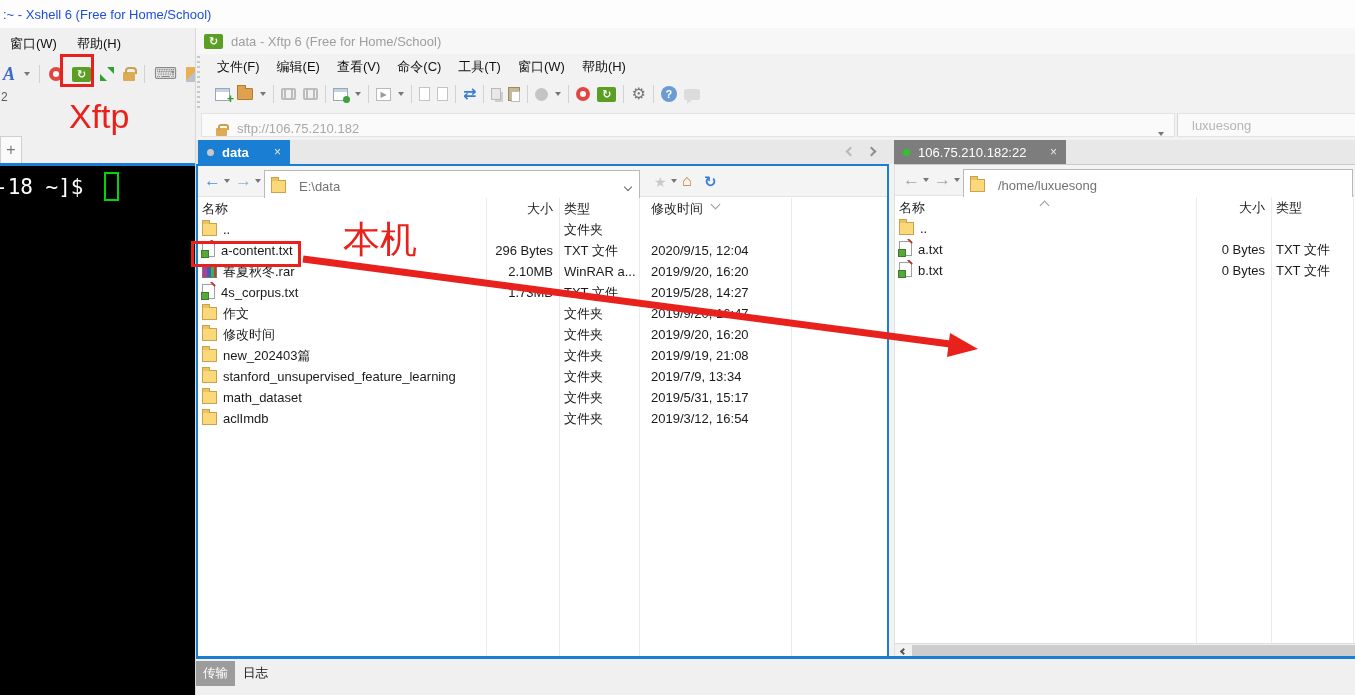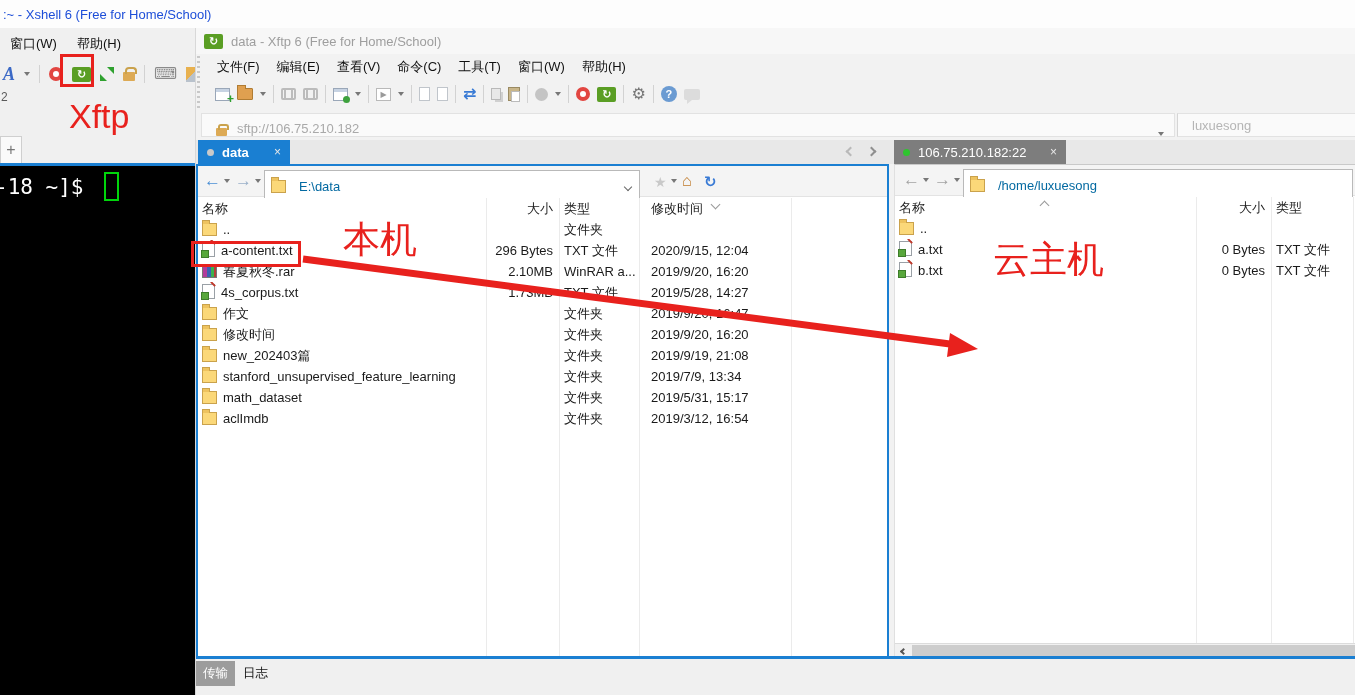--- a/index.html
+++ b/index.html
@@ -86,21 +86,21 @@
   .tab-close{margin-left:auto;font-size:12px;color:#e8e8e8;font-weight:normal}
   .chev{width:7px;height:7px;border-left:2px solid #b9b9b9;border-bottom:2px solid #b9b9b9;transform:rotate(45deg)}
   .chev.right{transform:rotate(225deg);border-color:#8f8f8f}
   .tabnav{position:absolute;top:8px}
 
   
   .local-pane{position:absolute;left:0;top:136px;width:693px;height:494px;border:2px solid var(--accent-blue);background:#fff}
   .remote-pane{position:absolute;left:698px;top:136px;width:462px;height:494px;background:#fff;border-top:1px solid #c9c9c9;border-left:1px solid #e0e0e0}
   .pane-nav{position:relative;height:31px;background:#f4f4f4;border-bottom:1px solid #e3e3e3}
   .navarrow{font-size:17px;font-weight:bold;line-height:17px}
-  .path-field{position:absolute;top:4px;height:33px;background:#fff;border:1px solid #b9b9b9;display:flex;align-items:center;gap:7px;padding:0 8px 0 6px;color:#0369a1}
+  .path-field{position:absolute;top:4px;height:33px;background:#fff;border:1px solid #b9b9b9;display:flex;align-items:center;gap:7px;padding:0 8px 0 6px;color:#737373}
   .field-chev{margin-left:auto;width:6px;height:6px;border-left:1px solid #666;border-bottom:1px solid #666;transform:rotate(-45deg)}
   .star{font-size:14px;color:#c9c9c9;line-height:14px}
   .home{font-size:16px;font-weight:bold;color:#c07a2a;line-height:16px}
   .refresh{font-size:15px;font-weight:bold;color:#3a7bd5;line-height:15px}
 
   .file-area{position:absolute;left:0;top:32px;right:0;bottom:0;background:#fff;overflow:hidden}
   .gline{position:absolute;top:0;bottom:0;width:1px;background:#ebebeb}
   .fheader{position:relative;height:24px;color:#222}
   .frow{display:grid;height:21px;line-height:21px;align-items:center;white-space:nowrap}
   .local-grid{grid-template-columns:288px 73px 80px 152px 1fr}
@@ -453,15 +453,14 @@
   </div>
 
   <svg id="arrow-svg" width="1355" height="695" viewBox="0 0 1355 695">
     <line x1="303" y1="259" x2="950" y2="344" style="stroke:var(--annotation-red)" stroke-width="7"></line>
     <polygon points="978,349 947,357 950,333" style="fill:var(--annotation-red)"></polygon>
   </svg>
   <div class="anno-box" style="left:60px;top:54px;width:34px;height:33px"></div>
   <div class="anno" style="left:69px;top:99px;font-size:34px">Xftp</div>
   <div class="anno-box" style="left:191px;top:241px;width:110px;height:26px"></div>
   <div class="anno" style="left:343px;top:221px;font-size:37px">本机</div>
-  <div class="anno" style="left:993px;top:241px;font-size:37px">云主机</div>
 
 </div>
 
 </body></html>

